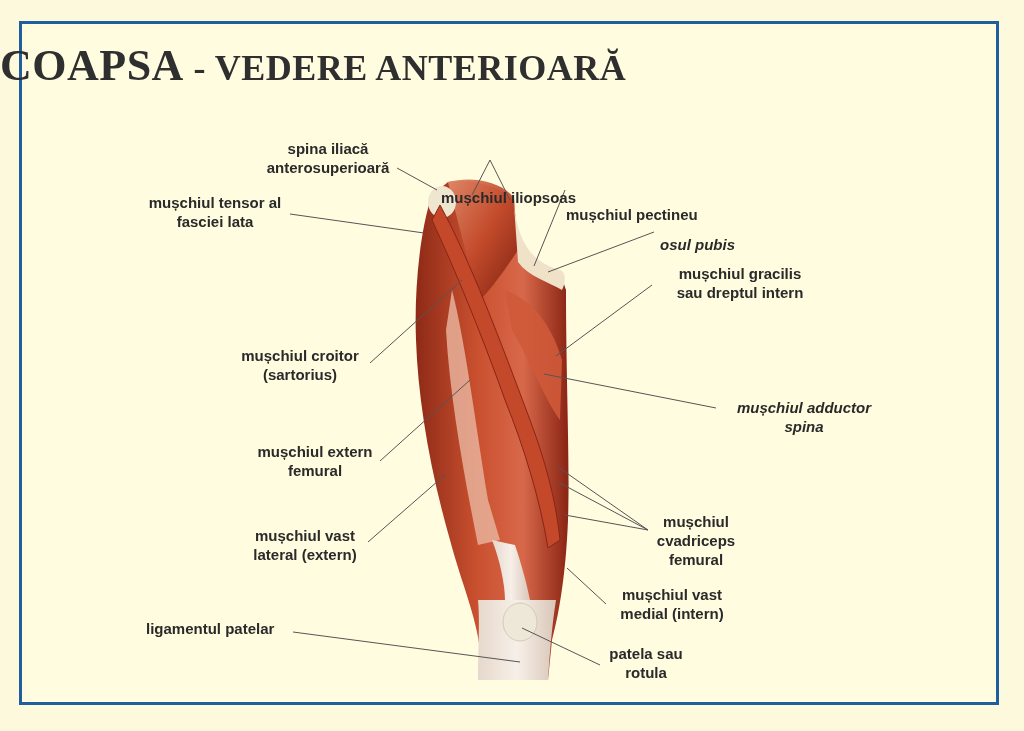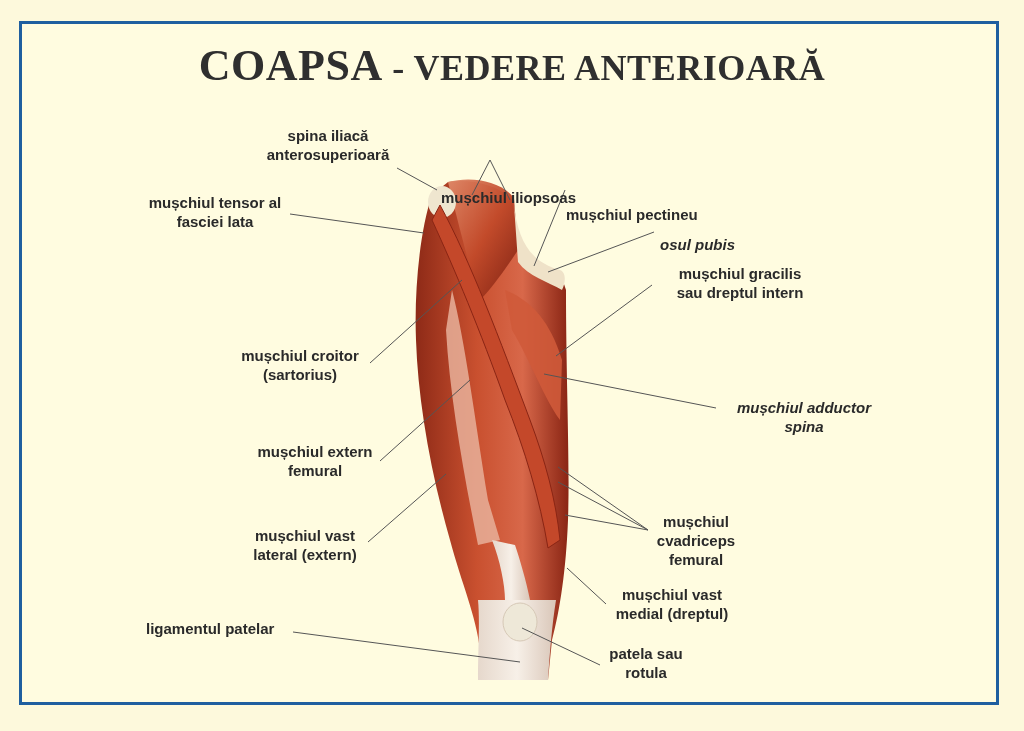--- a/index.html
+++ b/index.html
@@ -1,18 +1,18 @@
 <!DOCTYPE html>
 <html><head>
 <meta charset="utf-8">
 <style>
   html,body{margin:0;padding:0;}
   body{width:1024px;height:731px;background:#fdf9dc;position:relative;overflow:hidden;font-family:"Liberation Sans",sans-serif;}
   .frame{position:absolute;left:19px;top:21px;width:980px;height:684px;border:3px solid #1f5f9f;background:#fffce0;box-sizing:border-box;}
-  .title{position:absolute;left:0;top:40px;width:1024px;text-align:center;font-family:"Liberation Serif",serif;font-weight:bold;color:#2f2f2f;letter-spacing:0.5px;white-space:nowrap;}
+  .title{position:absolute;left:0;top:40px;width:1024px;font-family:"Liberation Serif",serif;font-weight:bold;color:#2f2f2f;letter-spacing:0.5px;white-space:nowrap;}
   .title .big{font-size:44px;}
   .title .small{font-size:36px;}
   .lbl{position:absolute;font-weight:bold;font-size:15px;line-height:19px;color:#2a2a2a;text-align:center;white-space:nowrap;}
   svg.art{position:absolute;left:0;top:0;}
 </style>
 </head>
 <body>
 
 <div class="frame"></div>
 
@@ -72,21 +72,21 @@
     <line x1="368" y1="542" x2="446" y2="474"></line>
     <line x1="648" y1="530" x2="558" y2="467"></line>
     <line x1="648" y1="530" x2="558" y2="482"></line>
     <line x1="648" y1="530" x2="565" y2="515"></line>
     <line x1="606" y1="604" x2="567" y2="568"></line>
     <line x1="293" y1="632" x2="520" y2="662"></line>
     <line x1="600" y1="665" x2="522" y2="628"></line>
   </g>
 </svg>
 
-<div class="lbl" style="left:256px;top:126px;width:144px;">
+<div class="lbl" style="left:256px;top:139px;width:144px;">
   <div>spina iliacă</div>
   <div>anterosuperioară</div>
 </div>
 <div class="lbl" style="left:441px;top:140px;margin-top:48px;">
   <div>mușchiul iliopsoas</div>
 </div>
 <div class="lbl" style="left:566px;top:177px;margin-top:28px;">
   <div>mușchiul pectineu</div>
 </div>
 <div class="lbl" style="left:140px;top:193px;width:150px;">
@@ -116,21 +116,21 @@
   <div>mușchiul vast</div>
   <div>lateral (extern)</div>
 </div>
 <div class="lbl" style="left:650px;top:512px;width:92px;">
   <div>mușchiul</div>
   <div>cvadriceps</div>
   <div>femural</div>
 </div>
 <div class="lbl" style="left:610px;top:585px;width:124px;">
   <div>mușchiul vast</div>
-  <div>medial (dreptul)</div>
+  <div>medial (intern)</div>
 </div>
 <div class="lbl" style="left:146px;top:619px;">
   <div>ligamentul patelar</div>
 </div>
 <div class="lbl" style="left:600px;top:644px;width:92px;">
   <div>patela sau</div>
   <div>rotula</div>
 </div>
 
 </body></html>

